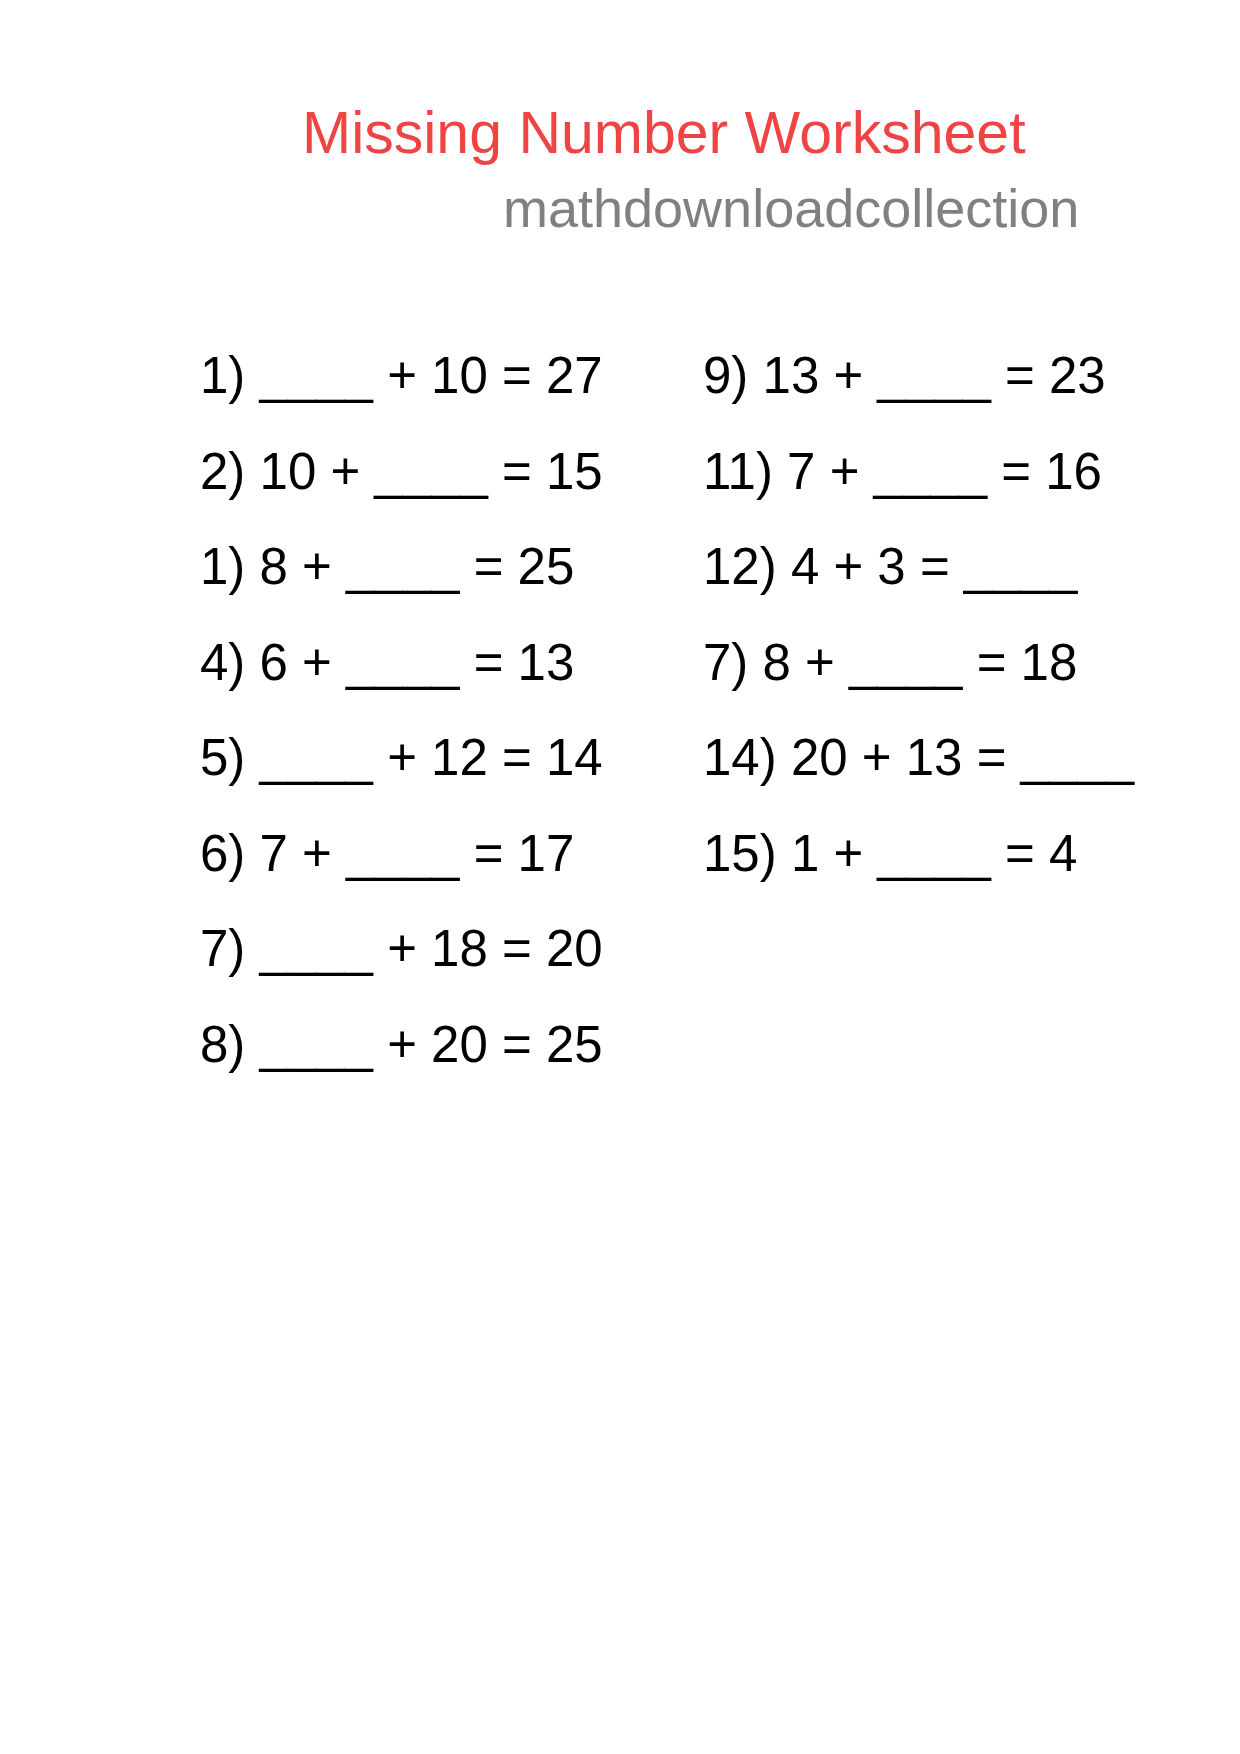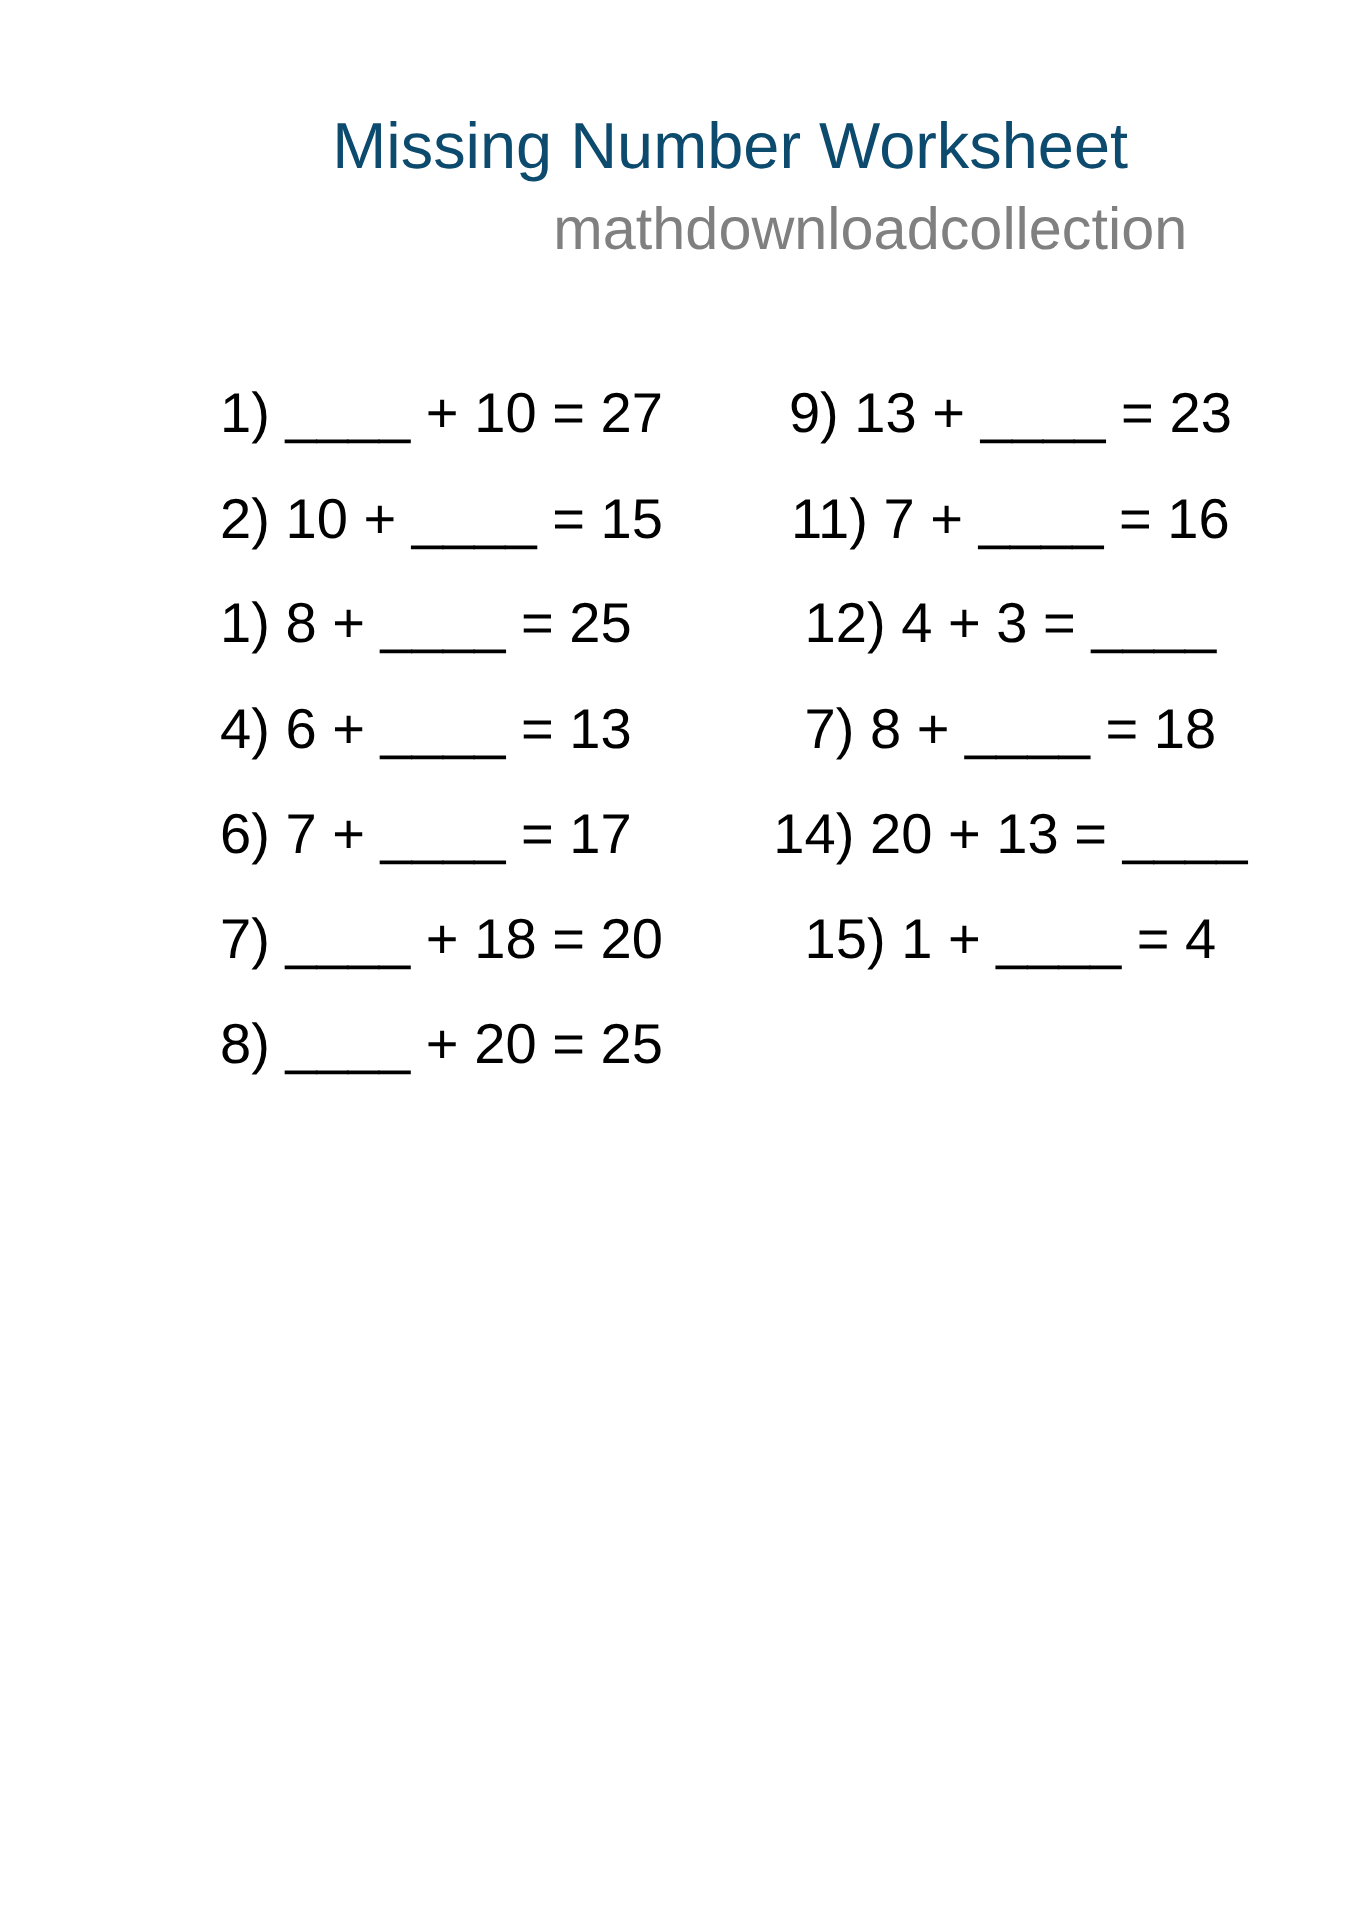--- a/index.html
+++ b/index.html
@@ -15,56 +15,57 @@
       font-family: "Liberation Sans", sans-serif;
       color: #000000;
     }
     .title {
       position: absolute;
       left: 302px;
       top: 98px;
       font-size: 59px;
       line-height: 70px;
       white-space: nowrap;
-      color: #0c4a6e;
+      color: #ef4444;
     }
     .subtitle {
       position: absolute;
       left: 503px;
       top: 183px;
       font-size: 54px;
       line-height: 50px;
       white-space: nowrap;
       color: #808080;
     }
     .column {
       position: absolute;
       top: 350px;
     }
     .col-left { left: 200px; }
-    .col-right { left: 703px; text-align: center; }
+    .col-right { left: 703px; }
     .problem {
       height: 95.5px;
       font-size: 51px;
       line-height: 52px;
       white-space: nowrap;
       color: #000000;
     }
   </style>
 </head>
 <body>
 
 <div class="title">Missing Number Worksheet</div>
 <div class="subtitle">mathdownloadcollection</div>
 
 <div class="column col-left">
   <div class="problem">1) ____ + 10 = 27</div>
   <div class="problem">2) 10 + ____ = 15</div>
   <div class="problem">1) 8 + ____ = 25</div>
   <div class="problem">4) 6 + ____ = 13</div>
+  <div class="problem">5) ____ + 12 = 14</div>
   <div class="problem">6) 7 + ____ = 17</div>
   <div class="problem">7) ____ + 18 = 20</div>
   <div class="problem">8) ____ + 20 = 25</div>
 </div>
 
 <div class="column col-right">
   <div class="problem">9) 13 + ____ = 23</div>
   <div class="problem">11) 7 + ____ = 16</div>
   <div class="problem">12) 4 + 3 = ____</div>
   <div class="problem">7) 8 + ____ = 18</div>

